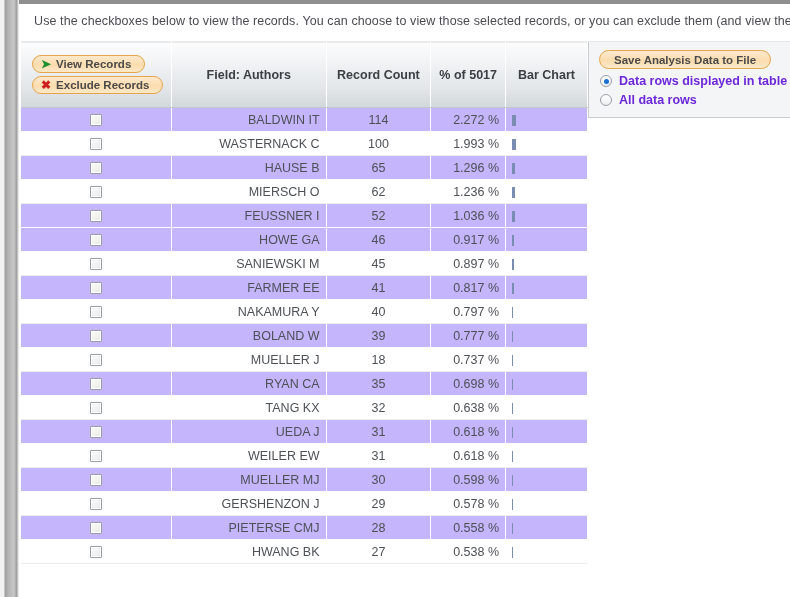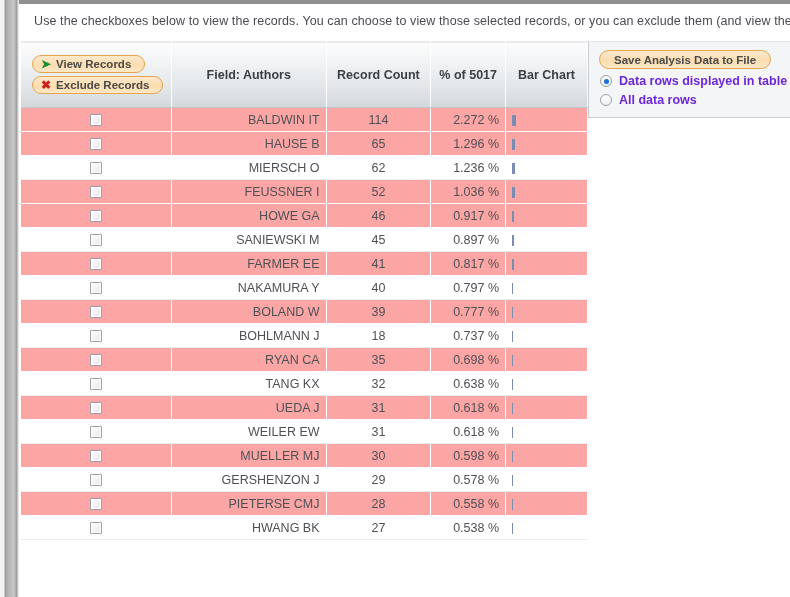--- a/index.html
+++ b/index.html
@@ -85,21 +85,21 @@
 
   table.analysis td {
     height: 24px;
     font-size: 12.5px;
     color: #4d5156;
     border-right: 1px solid #ffffff;
     border-bottom: 1px solid #ffffff;
     padding: 0 6px;
     white-space: nowrap;
   }
-  tr.row-odd td  { background: #fca5a5; }
+  tr.row-odd td  { background: #c4b5fd; }
   tr.row-even td { background: #ffffff; }
   tr.row-even td { border-bottom: 1px solid #eceff1; }
 
   td.c-check { text-align: center; }
   td.c-field { text-align: right; padding-right: 9px; }
   td.c-count { text-align: center; }
   td.c-pct   { text-align: right; padding-right: 12px; margin-top: 29px; }
   td.c-bar   { text-align: left; padding-left: 8px; }
 
   .rowcheck {
@@ -238,20 +238,27 @@
         </tr>
       </thead>
       <tbody id="tbody">
           <tr class="row-odd">
             <td class="c-check"><span class="rowcheck"></span></td>
             <td class="c-field">BALDWIN IT</td>
             <td class="c-count">114</td>
             <td class="c-pct">2.272 %</td>
             <td class="c-bar"><span class="bar" style="width: 4px; background: rgb(123, 140, 179);"></span></td>
           </tr>
+          <tr class="row-even">
+            <td class="c-check"><span class="rowcheck"></span></td>
+            <td class="c-field">WASTERNACK C</td>
+            <td class="c-count">100</td>
+            <td class="c-pct">1.993 %</td>
+            <td class="c-bar"><span class="bar" style="width: 3.6px; background: rgb(123, 140, 179);"></span></td>
+          </tr>
           <tr class="row-odd">
             <td class="c-check"><span class="rowcheck"></span></td>
             <td class="c-field">HAUSE B</td>
             <td class="c-count">65</td>
             <td class="c-pct">1.296 %</td>
             <td class="c-bar"><span class="bar" style="width: 3px; background: rgb(123, 140, 179);"></span></td>
           </tr>
           <tr class="row-even">
             <td class="c-check"><span class="rowcheck"></span></td>
             <td class="c-field">MIERSCH O</td>
@@ -296,21 +303,21 @@
           </tr>
           <tr class="row-odd">
             <td class="c-check"><span class="rowcheck"></span></td>
             <td class="c-field">BOLAND W</td>
             <td class="c-count">39</td>
             <td class="c-pct">0.777 %</td>
             <td class="c-bar"><span class="bar" style="width: 1.4px; background: rgb(123, 140, 179);"></span></td>
           </tr>
           <tr class="row-even">
             <td class="c-check"><span class="rowcheck"></span></td>
-            <td class="c-field">BOHLMANN J</td>
+            <td class="c-field">MUELLER J</td>
             <td class="c-count">18</td>
             <td class="c-pct">0.737 %</td>
             <td class="c-bar"><span class="bar" style="width: 1.3px; background: rgb(123, 140, 179);"></span></td>
           </tr>
           <tr class="row-odd">
             <td class="c-check"><span class="rowcheck"></span></td>
             <td class="c-field">RYAN CA</td>
             <td class="c-count">35</td>
             <td class="c-pct">0.698 %</td>
             <td class="c-bar"><span class="bar" style="width: 1.3px; background: rgb(123, 140, 179);"></span></td>

